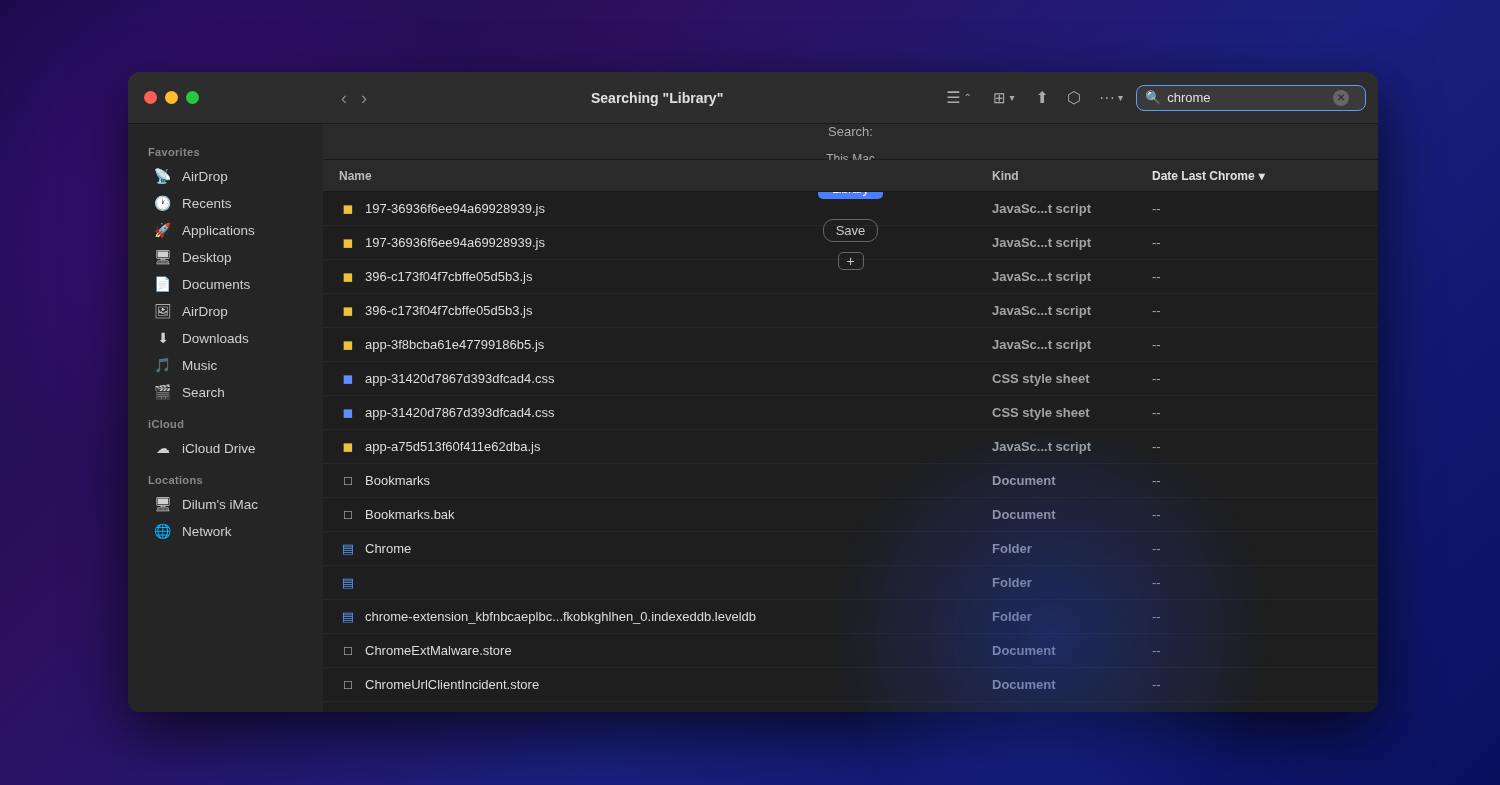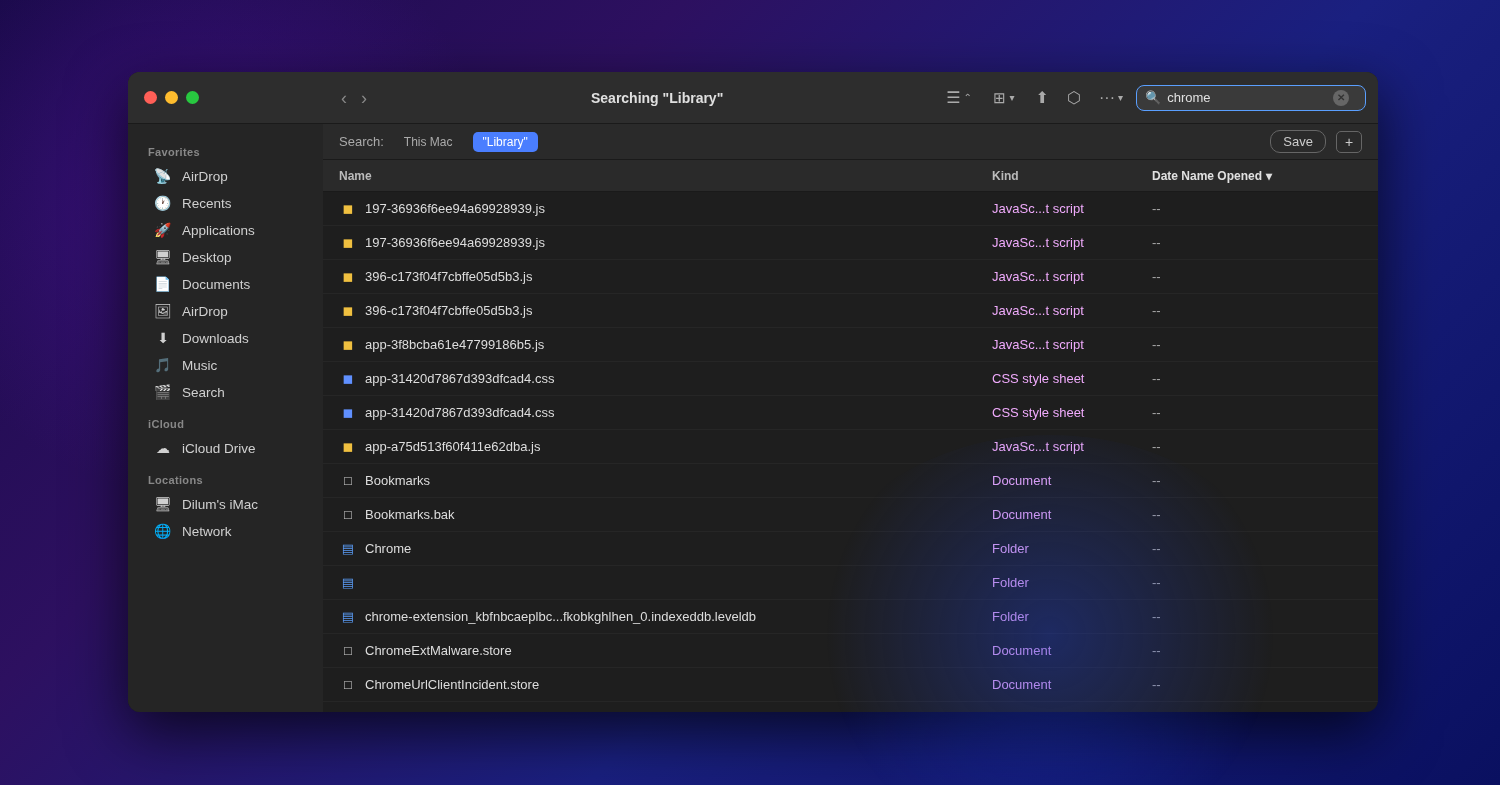--- a/index.html
+++ b/index.html
@@ -219,20 +219,21 @@
       display: flex;
       align-items: center;
       height: 36px;
       background: #2a2a2a;
       padding: 0 16px;
       gap: 10px;
       border-bottom: 1px solid #1a1a1a;
       flex-shrink: 0;
       font-size: 13px;
       color: #ccc;
+      flex-direction: column;
     }
 
     .scope-label { color: #aaa; }
 
     .scope-btn {
       padding: 3px 10px;
       border-radius: 5px;
       border: none;
       cursor: pointer;
       font-size: 12px;
@@ -361,22 +362,23 @@
       flex-shrink: 0;
       display: flex;
       align-items: center;
       justify-content: center;
       font-size: 13px;
     }
 
     .file-row-kind {
       width: 160px;
       font-size: 13px;
-      color: #f0abfc;
-      flex-shrink: 0;
+      color: #a3a3a3;
+      flex-shrink: 0;
+      font-weight: bold;
     }
 
     .file-row-date {
       width: 210px;
       font-size: 13px;
       color: #aaa;
       flex-shrink: 0;
     }
 
     
@@ -511,21 +513,21 @@
         <button class="scope-btn scope-btn-active">"Library"</button>
         <div class="scope-spacer"></div>
         <button class="save-btn">Save</button>
         <button class="plus-btn">+</button>
       </div>
 
       <div class="file-list-header">
         <div class="col-name">Name</div>
         <div class="col-kind">Kind</div>
         <div class="col-date">
-          <span>Date Name Opened</span>
+          <span>Date Last Chrome</span>
           <span>▾</span>
         </div>
       </div>
 
       <div class="file-list-container" id="file-list-container">
       <div class="file-row">
     <div class="file-row-name">
       <span class="file-icon" style="color:#f0c040">◼</span>
       <span>197-36936f6ee94a69928939.js</span>
     </div>

